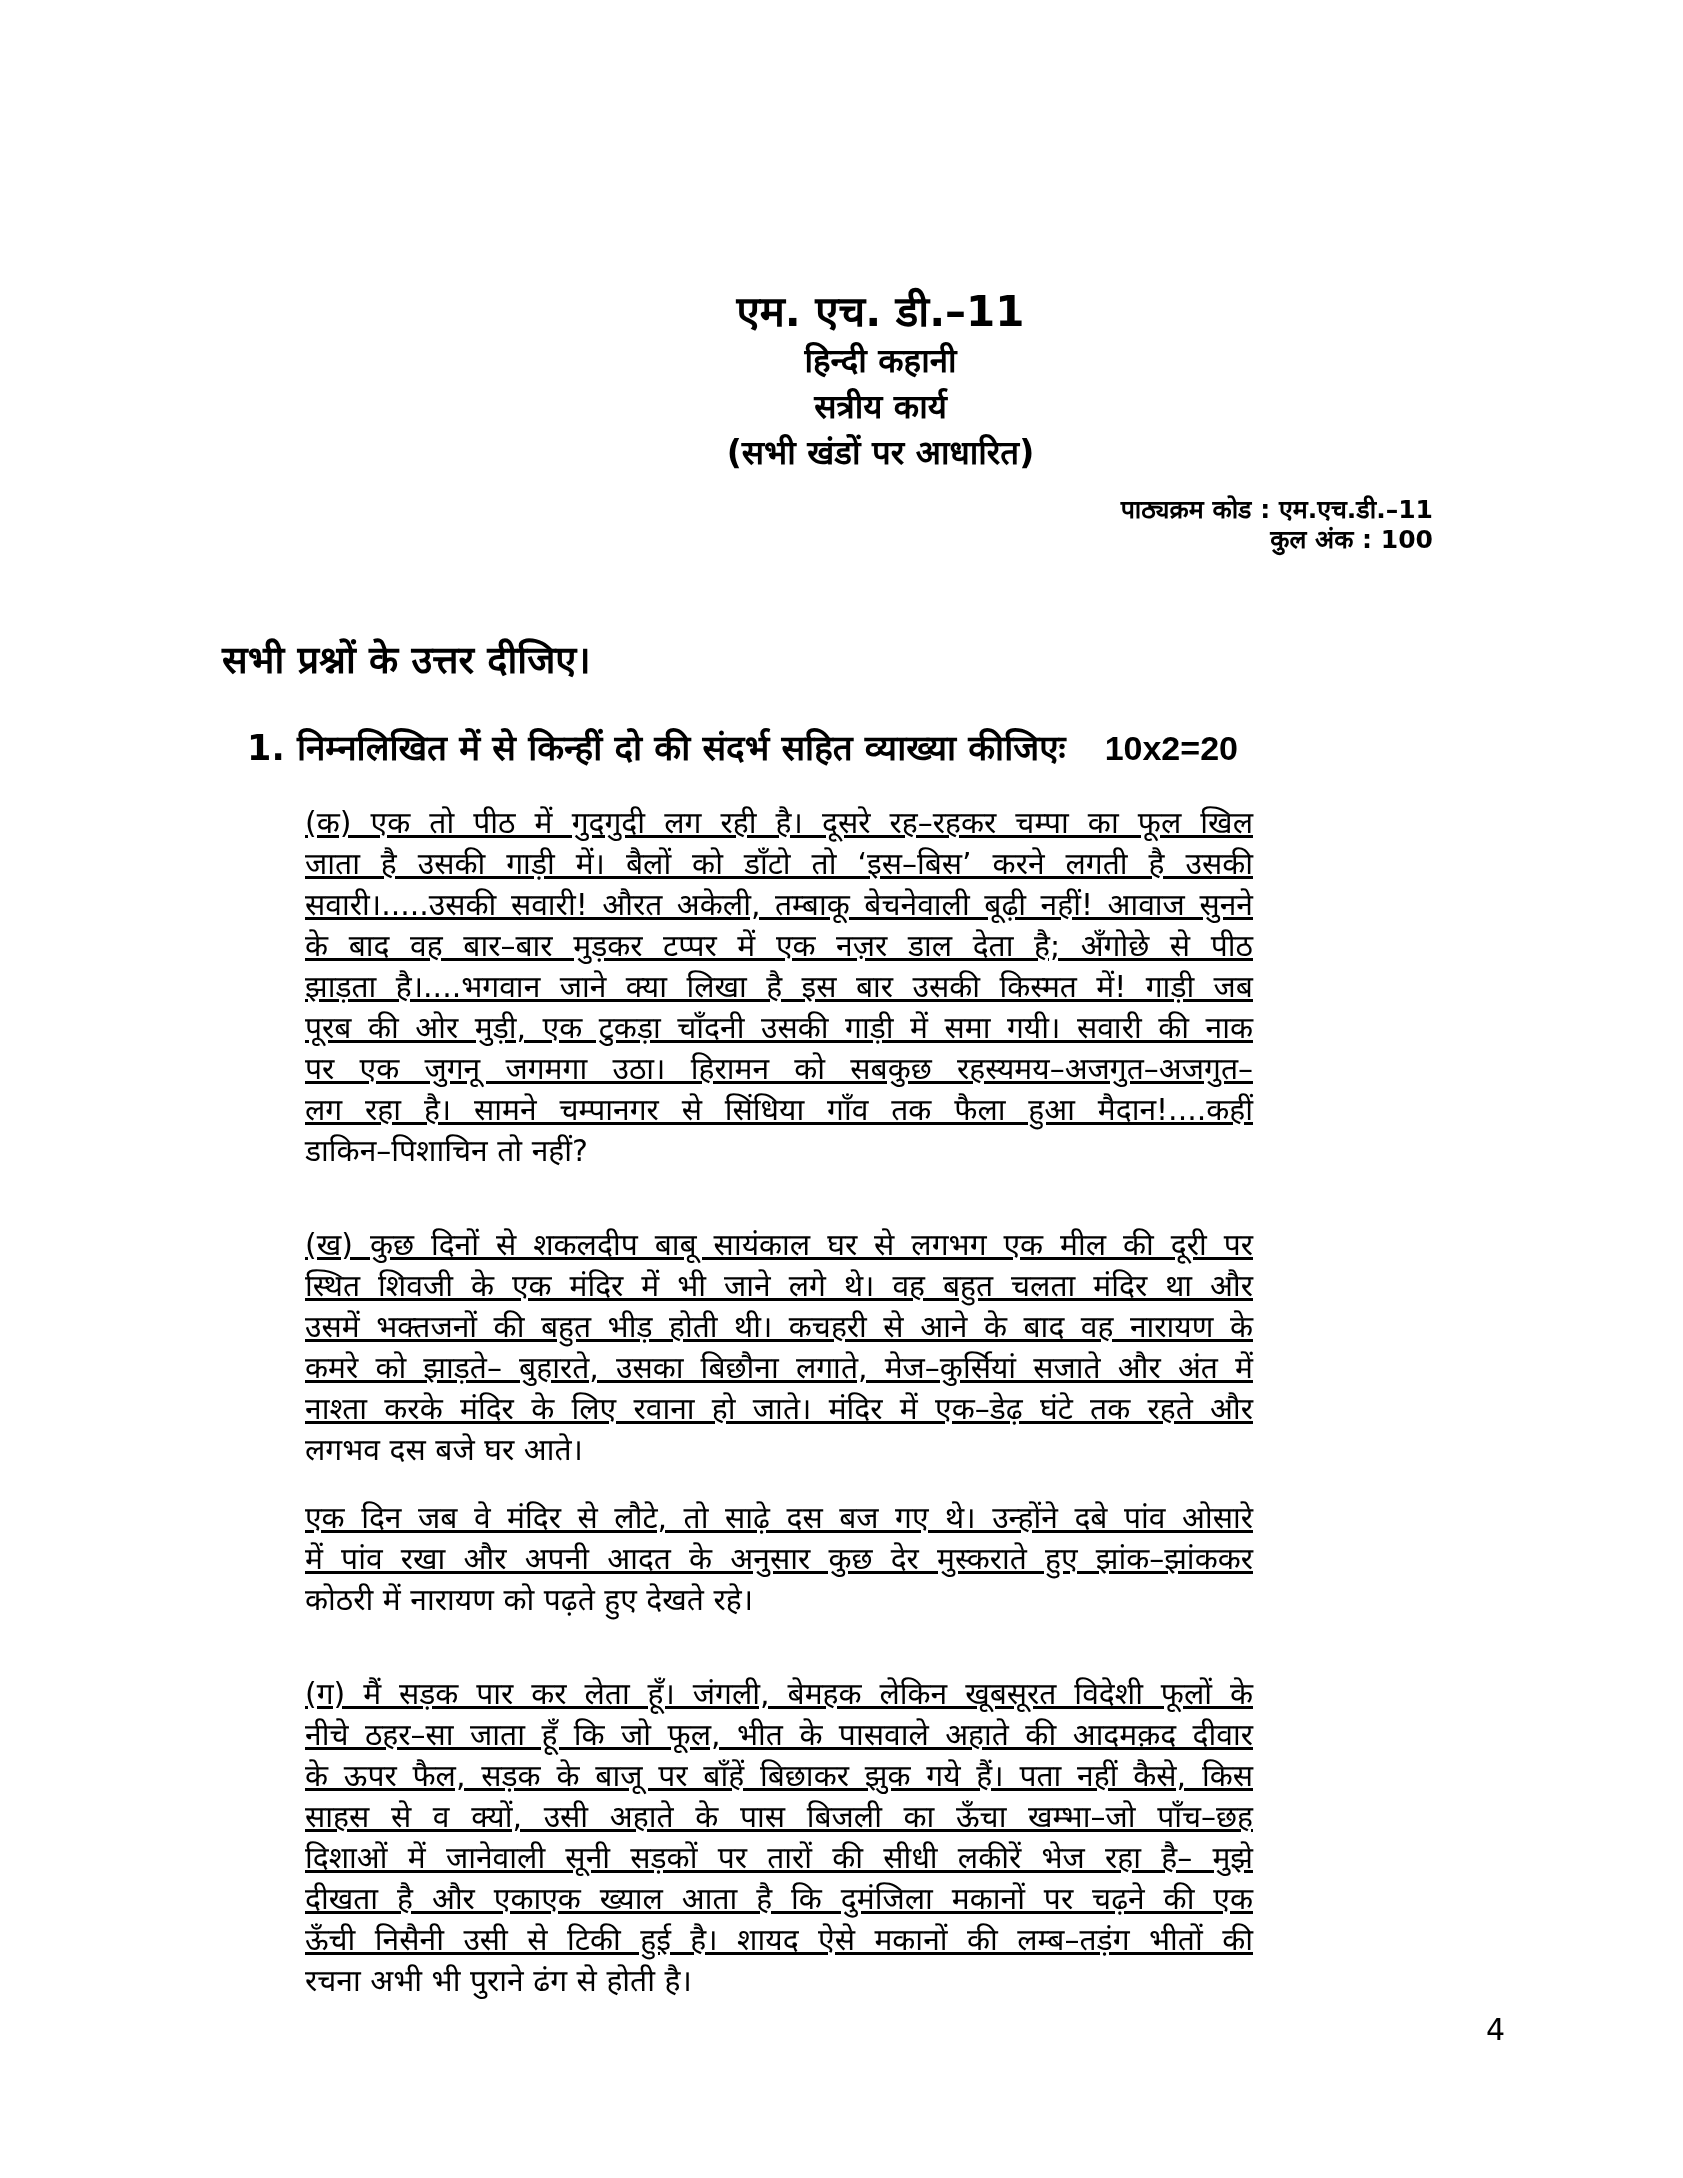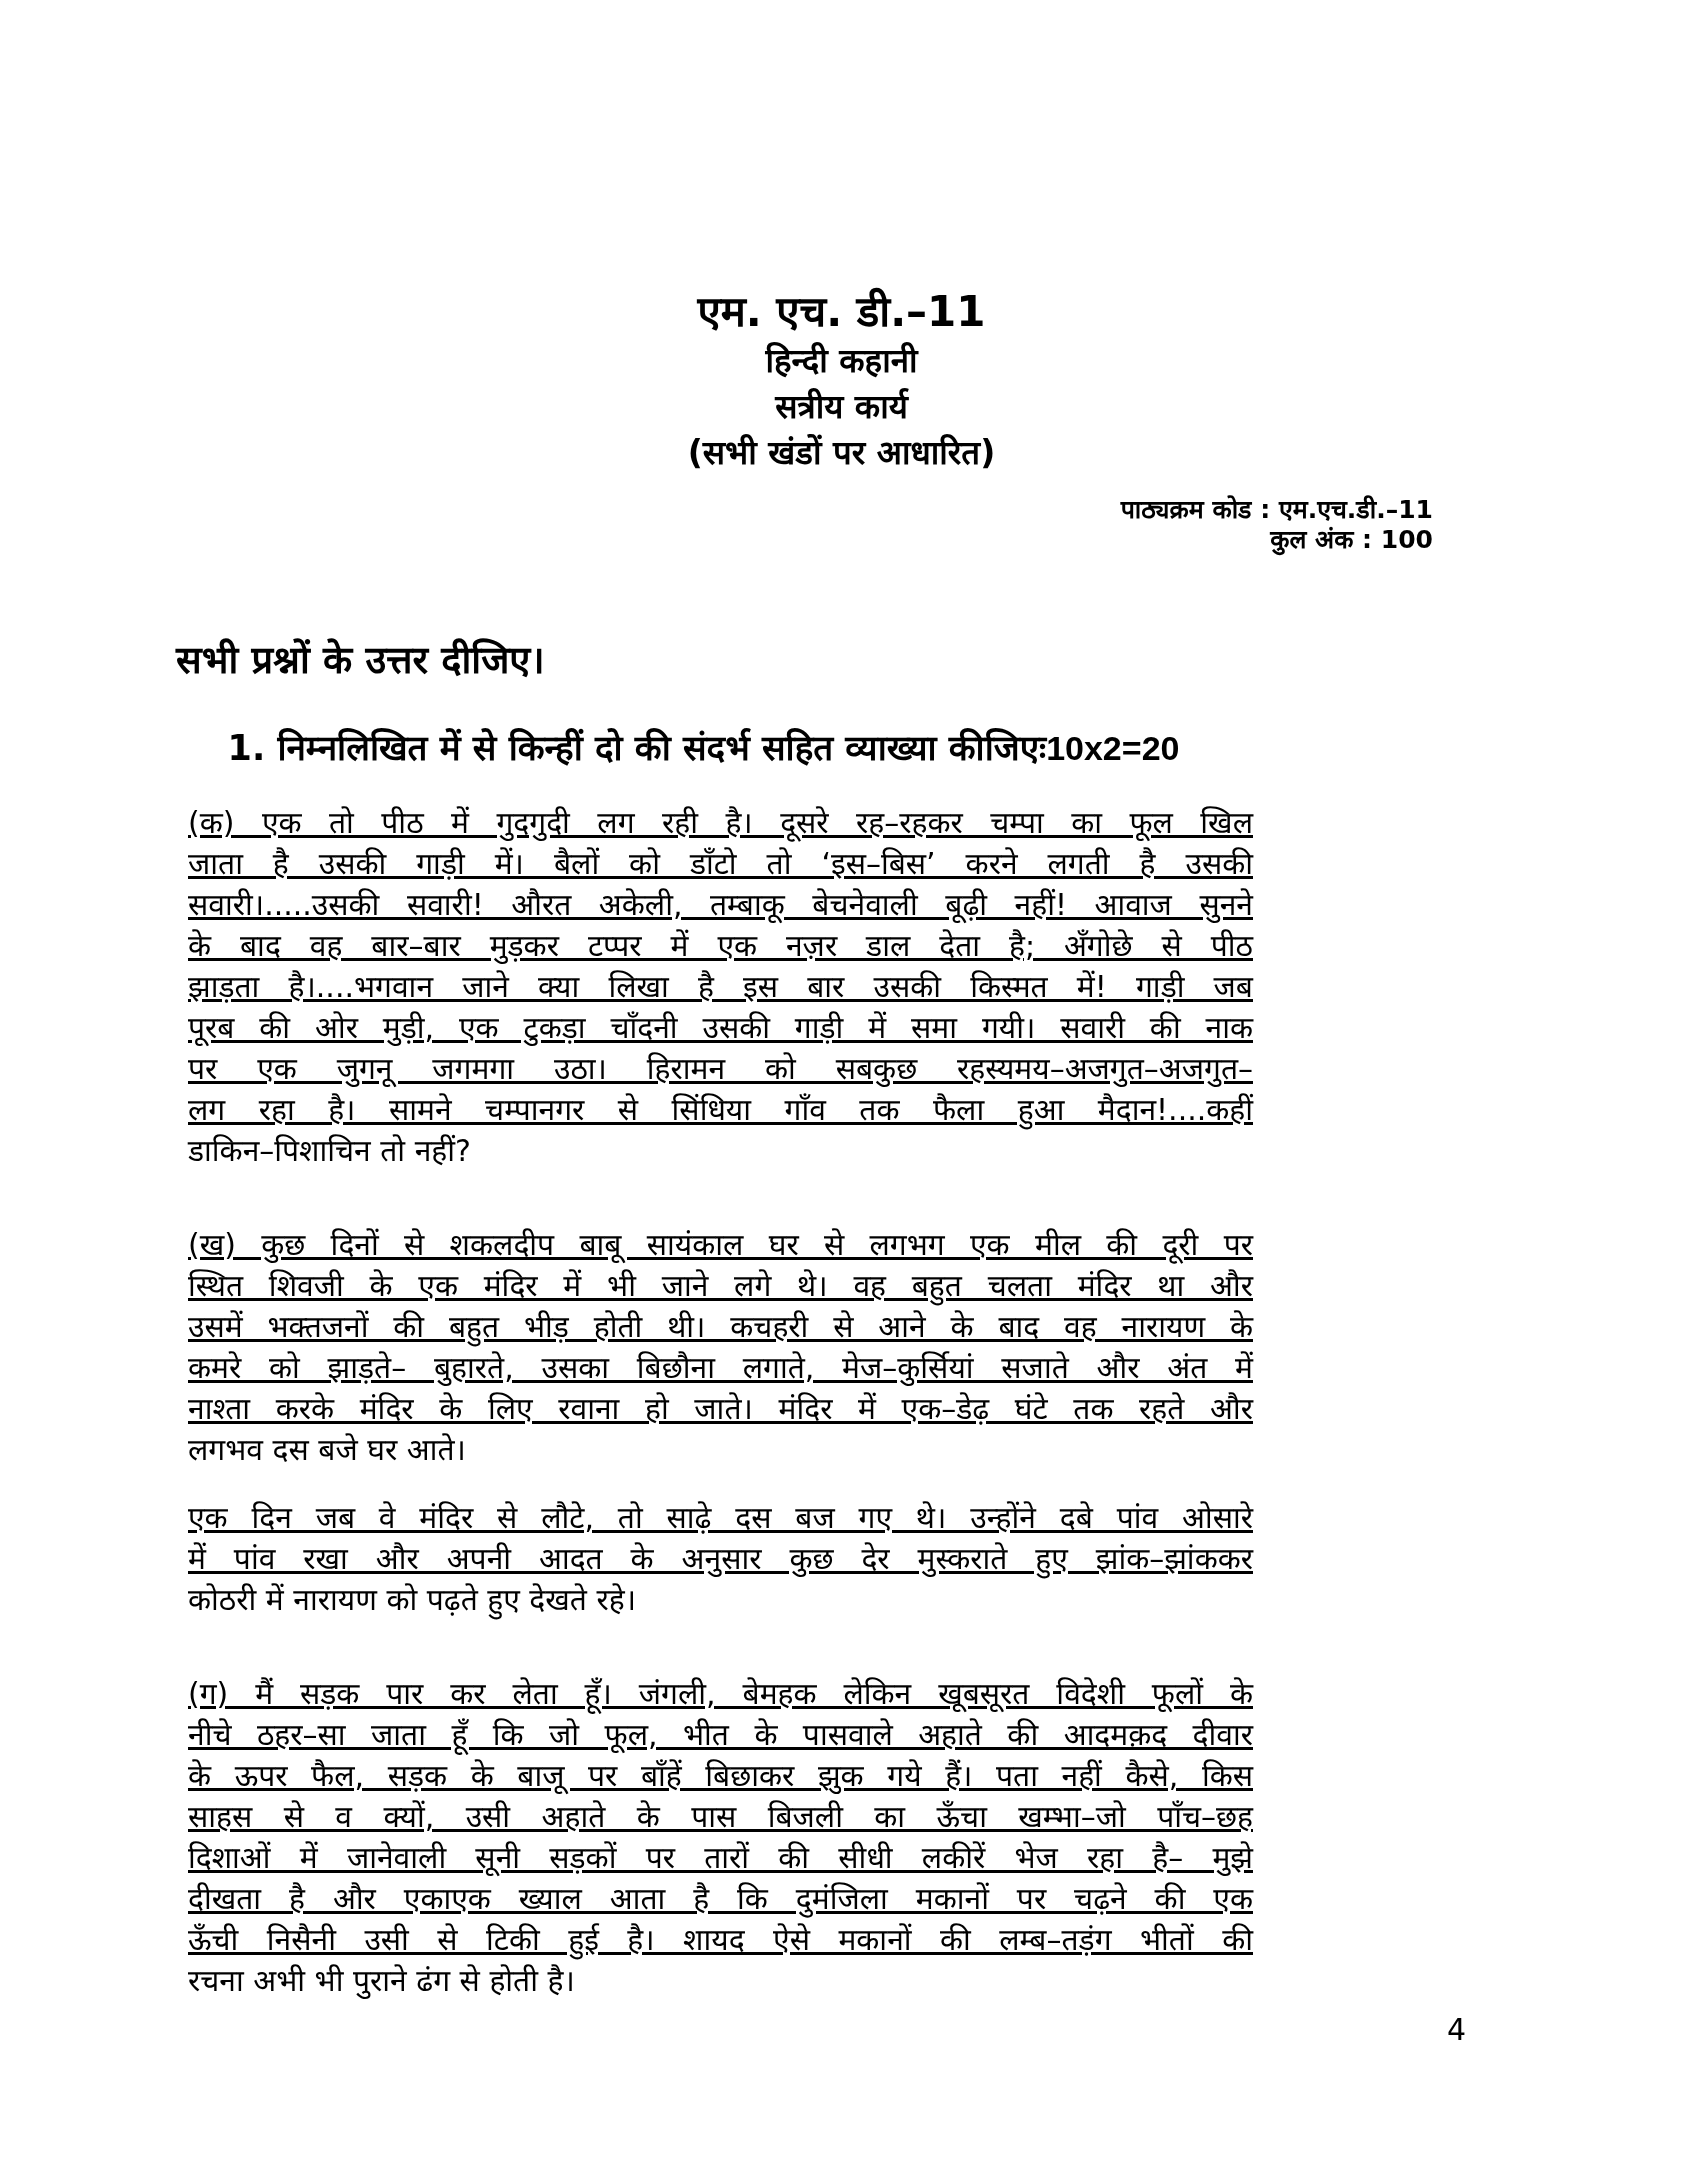--- a/index.html
+++ b/index.html
@@ -1,16 +1,16 @@
 <!DOCTYPE html>
 <html><head>
 <meta charset="utf-8">
 <style>
   html, body { margin: 0; padding: 0; background: #e8e8e8; }
-  * { box-sizing: border-box; }
+  * { box-sizing: border-box; padding-left: 39px; }
   .page {
     position: relative;
     width: 1683px;
     height: 2178px;
     background: #ffffff;
     color: #000000;
     font-family: "DejaVu Sans", sans-serif;
     overflow: hidden;
   }
   .doc-header {
@@ -35,21 +35,21 @@
     right: 250px;
     text-align: right;
     font-weight: bold;
     font-size: 25px;
     line-height: 30px;
     margin-left: 28px;
   }
   .instruction {
     position: absolute;
     top: 632px;
-    left: 176px;
+    left: 183px;
     font-size: 38px;
     font-weight: bold;
   }
   .question-line {
     position: absolute;
     top: 723px;
     left: 153px;
     width: 1101px;
     display: flex;
     justify-content: center;

